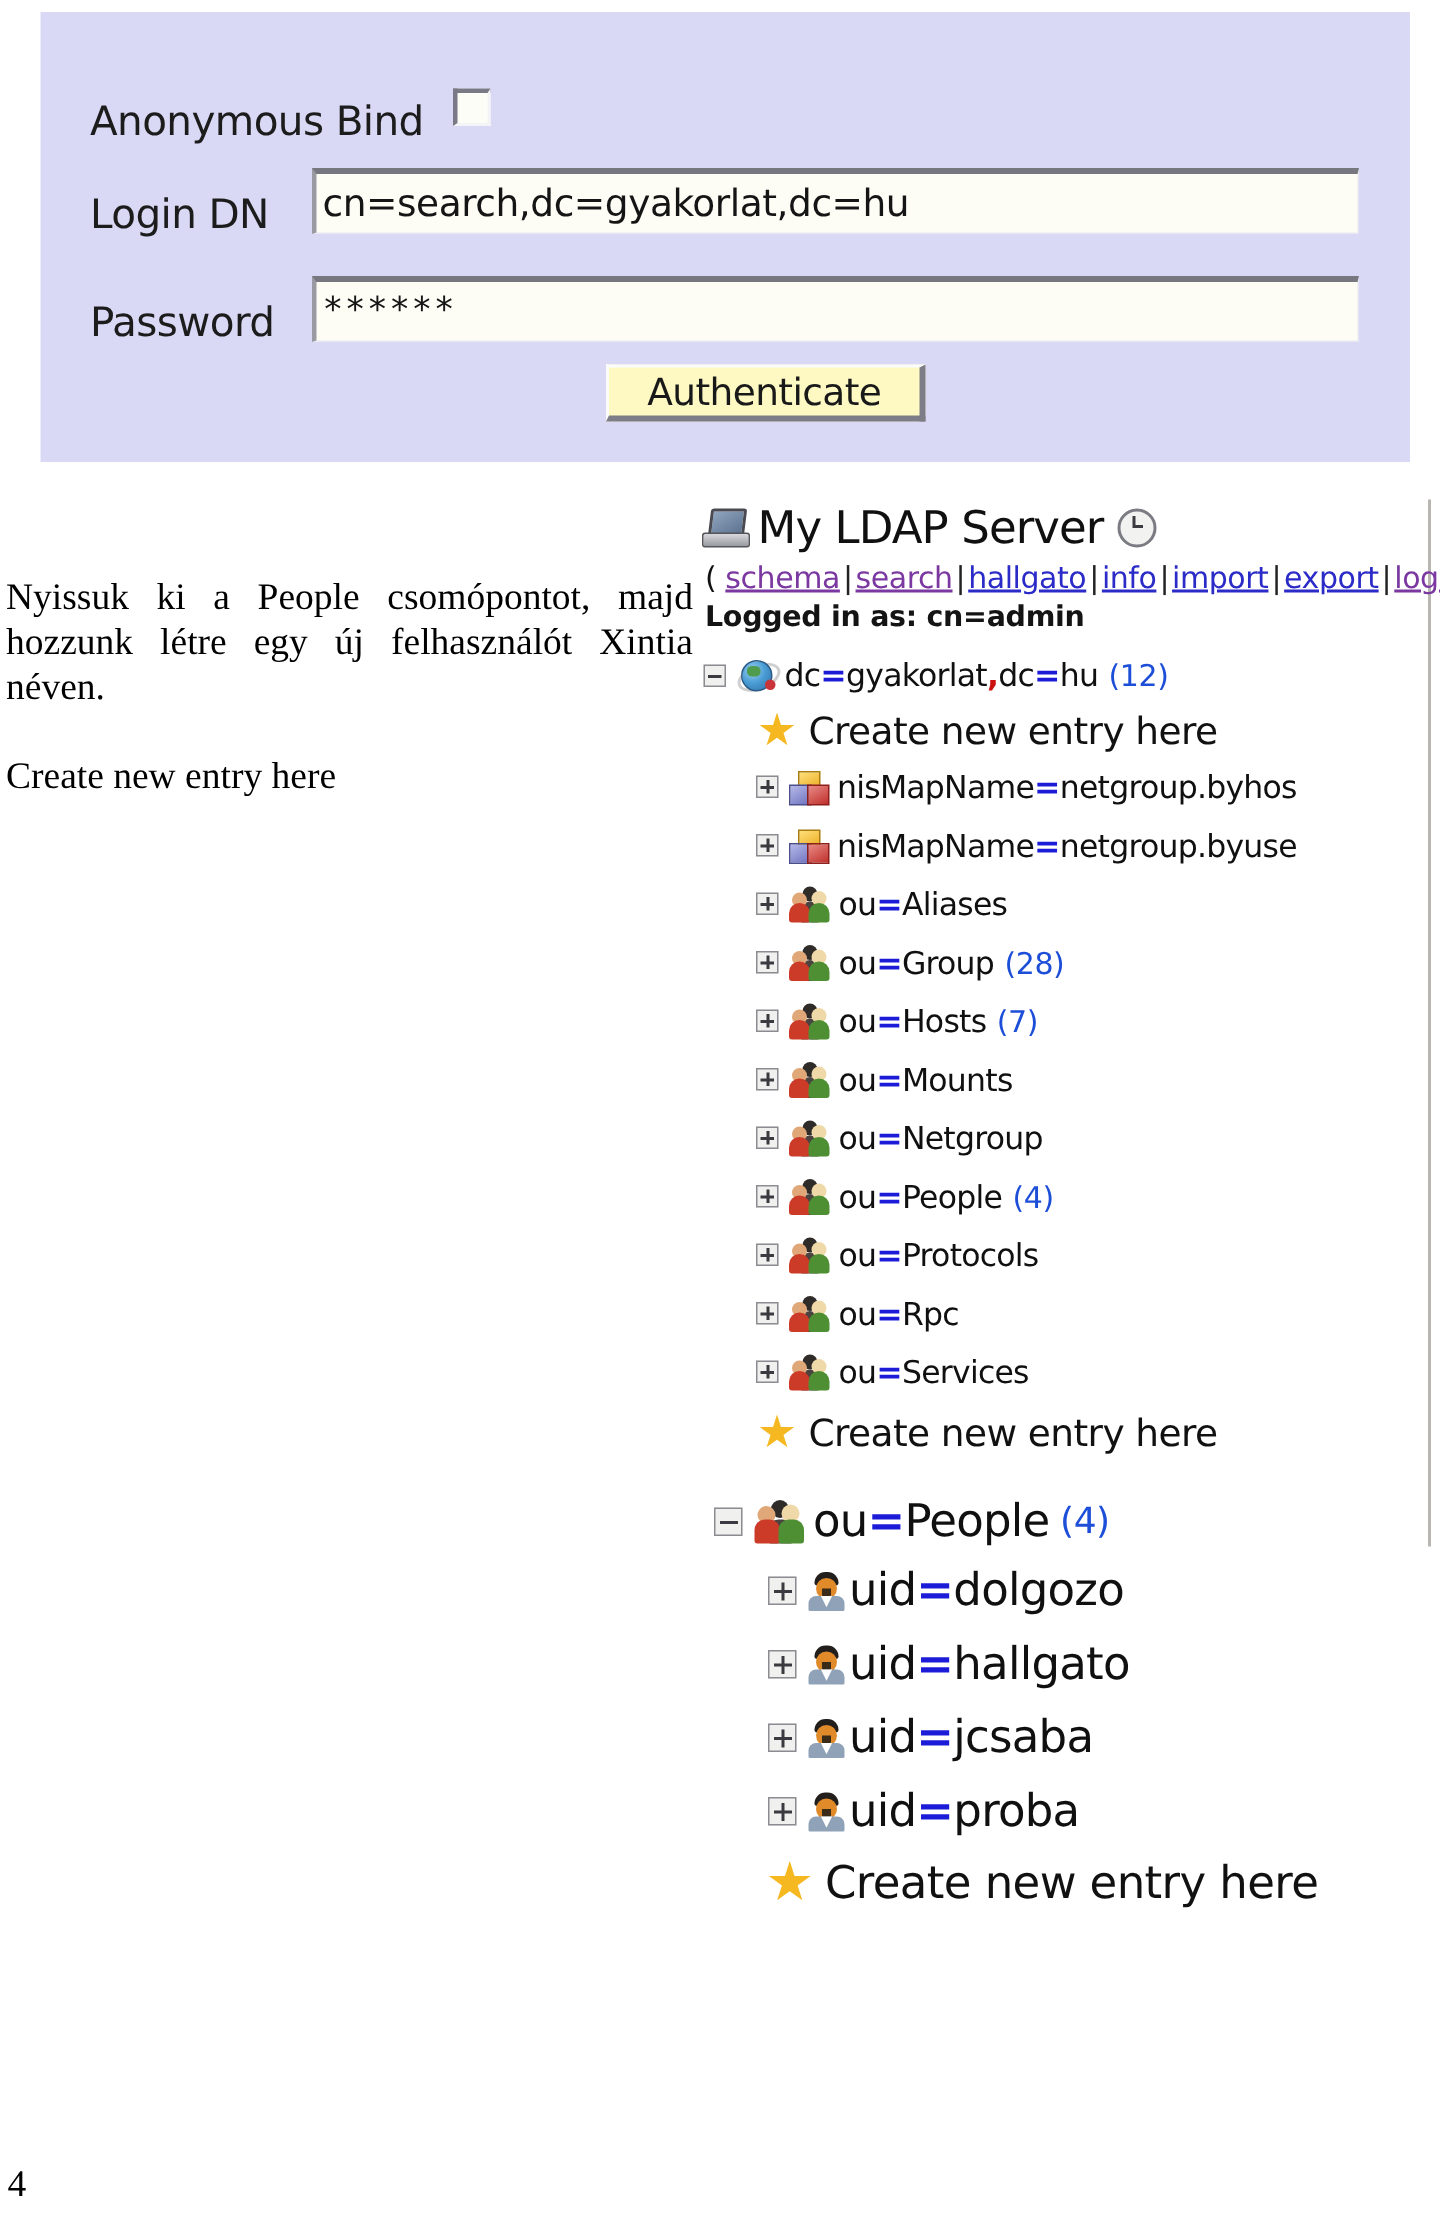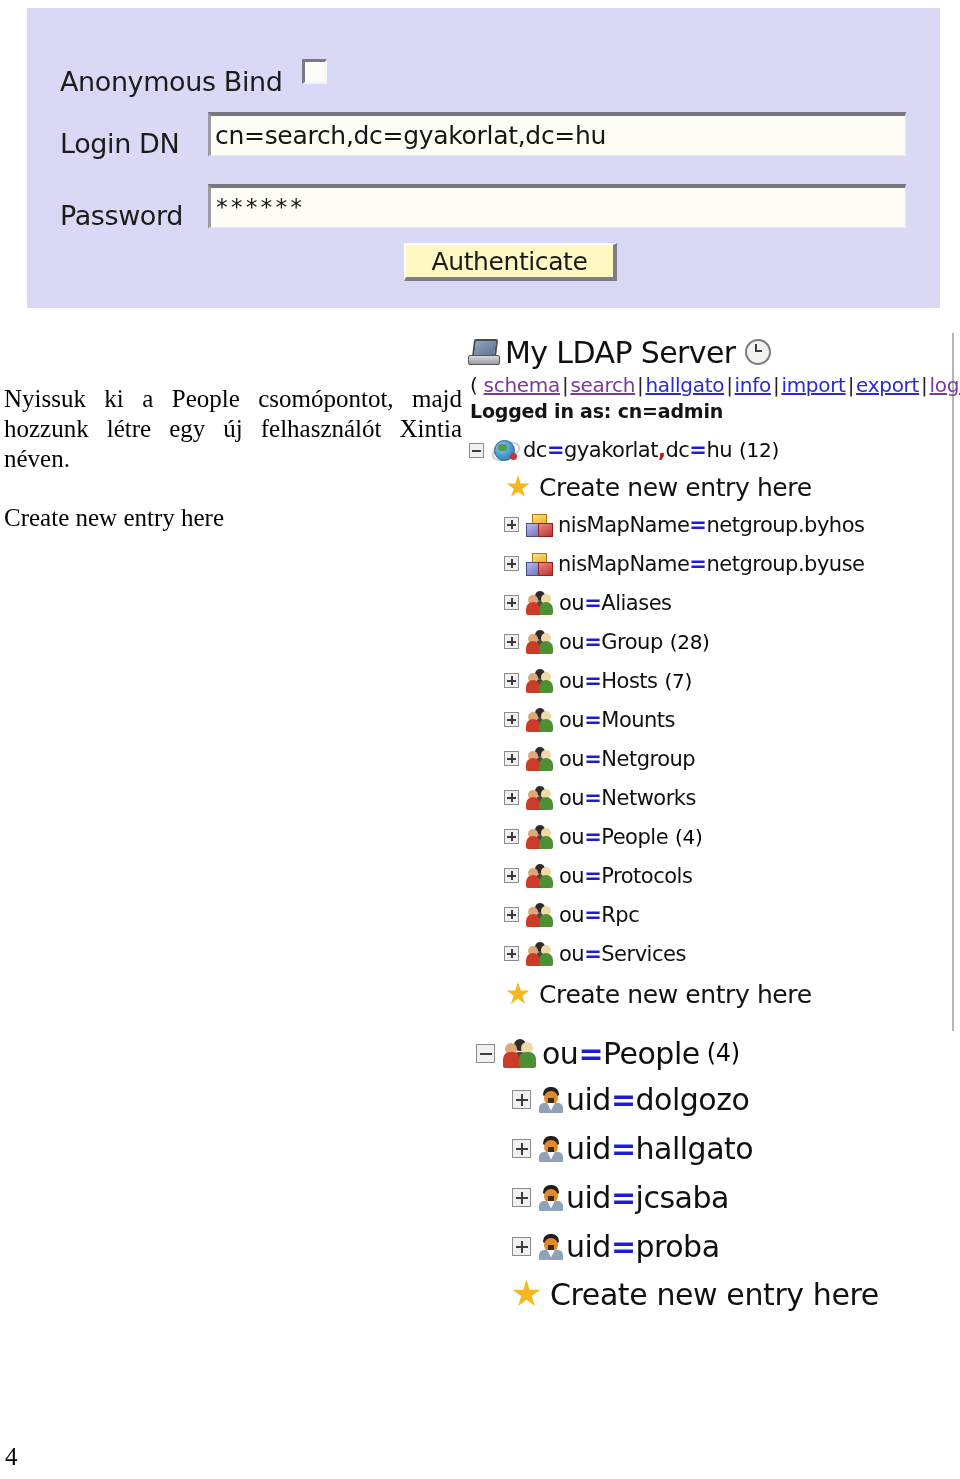--- a/index.html
+++ b/index.html
@@ -326,21 +326,21 @@
     font-size: 21px;
     letter-spacing: -0.5px;
     color: #101010;
     cursor: pointer;
   }
   .entry-label .eq { color: #1b1bd8; font-weight: bold; }
   .entry-label .comma { color: #cc1111; font-weight: bold; }
   .count {
     margin-left: 7px;
     font-size: 20px;
-    color: #000000;
+    color: #1d4ed8;
     letter-spacing: -0.3px;
   }
   .create-label {
     margin-left: 9px;
     font-size: 25px;
     letter-spacing: -0.4px;
     color: #111;
     cursor: pointer;
   }
 
@@ -552,39 +552,20 @@
           </span>
           <span class="p gp-left">
             <span class="head"></span>
             <span class="body"></span>
           </span>
           <span class="p gp-right">
             <span class="head"></span>
             <span class="body"></span>
           </span>
         </span>
-        <span class="entry-label"><span>ou</span><span class="eq">=</span><span>Networks</span></span>
-      </div>
-      <div class="tree-row" style="margin-left: 38px; height: 39px;">
-        <span class="toggle plus"></span>
-        <span style="width:7px;flex:none"></span>
-        <span class="group-icon">
-          <span class="p gp-back">
-            <span class="head"></span>
-            <span class="body"></span>
-          </span>
-          <span class="p gp-left">
-            <span class="head"></span>
-            <span class="body"></span>
-          </span>
-          <span class="p gp-right">
-            <span class="head"></span>
-            <span class="body"></span>
-          </span>
-        </span>
         <span class="entry-label"><span>ou</span><span class="eq">=</span><span>People</span></span>
         <span class="count">(4)</span>
       </div>
       <div class="tree-row" style="margin-left: 38px; height: 39px;">
         <span class="toggle plus"></span>
         <span style="width:7px;flex:none"></span>
         <span class="group-icon">
           <span class="p gp-back">
             <span class="head"></span>
             <span class="body"></span>

